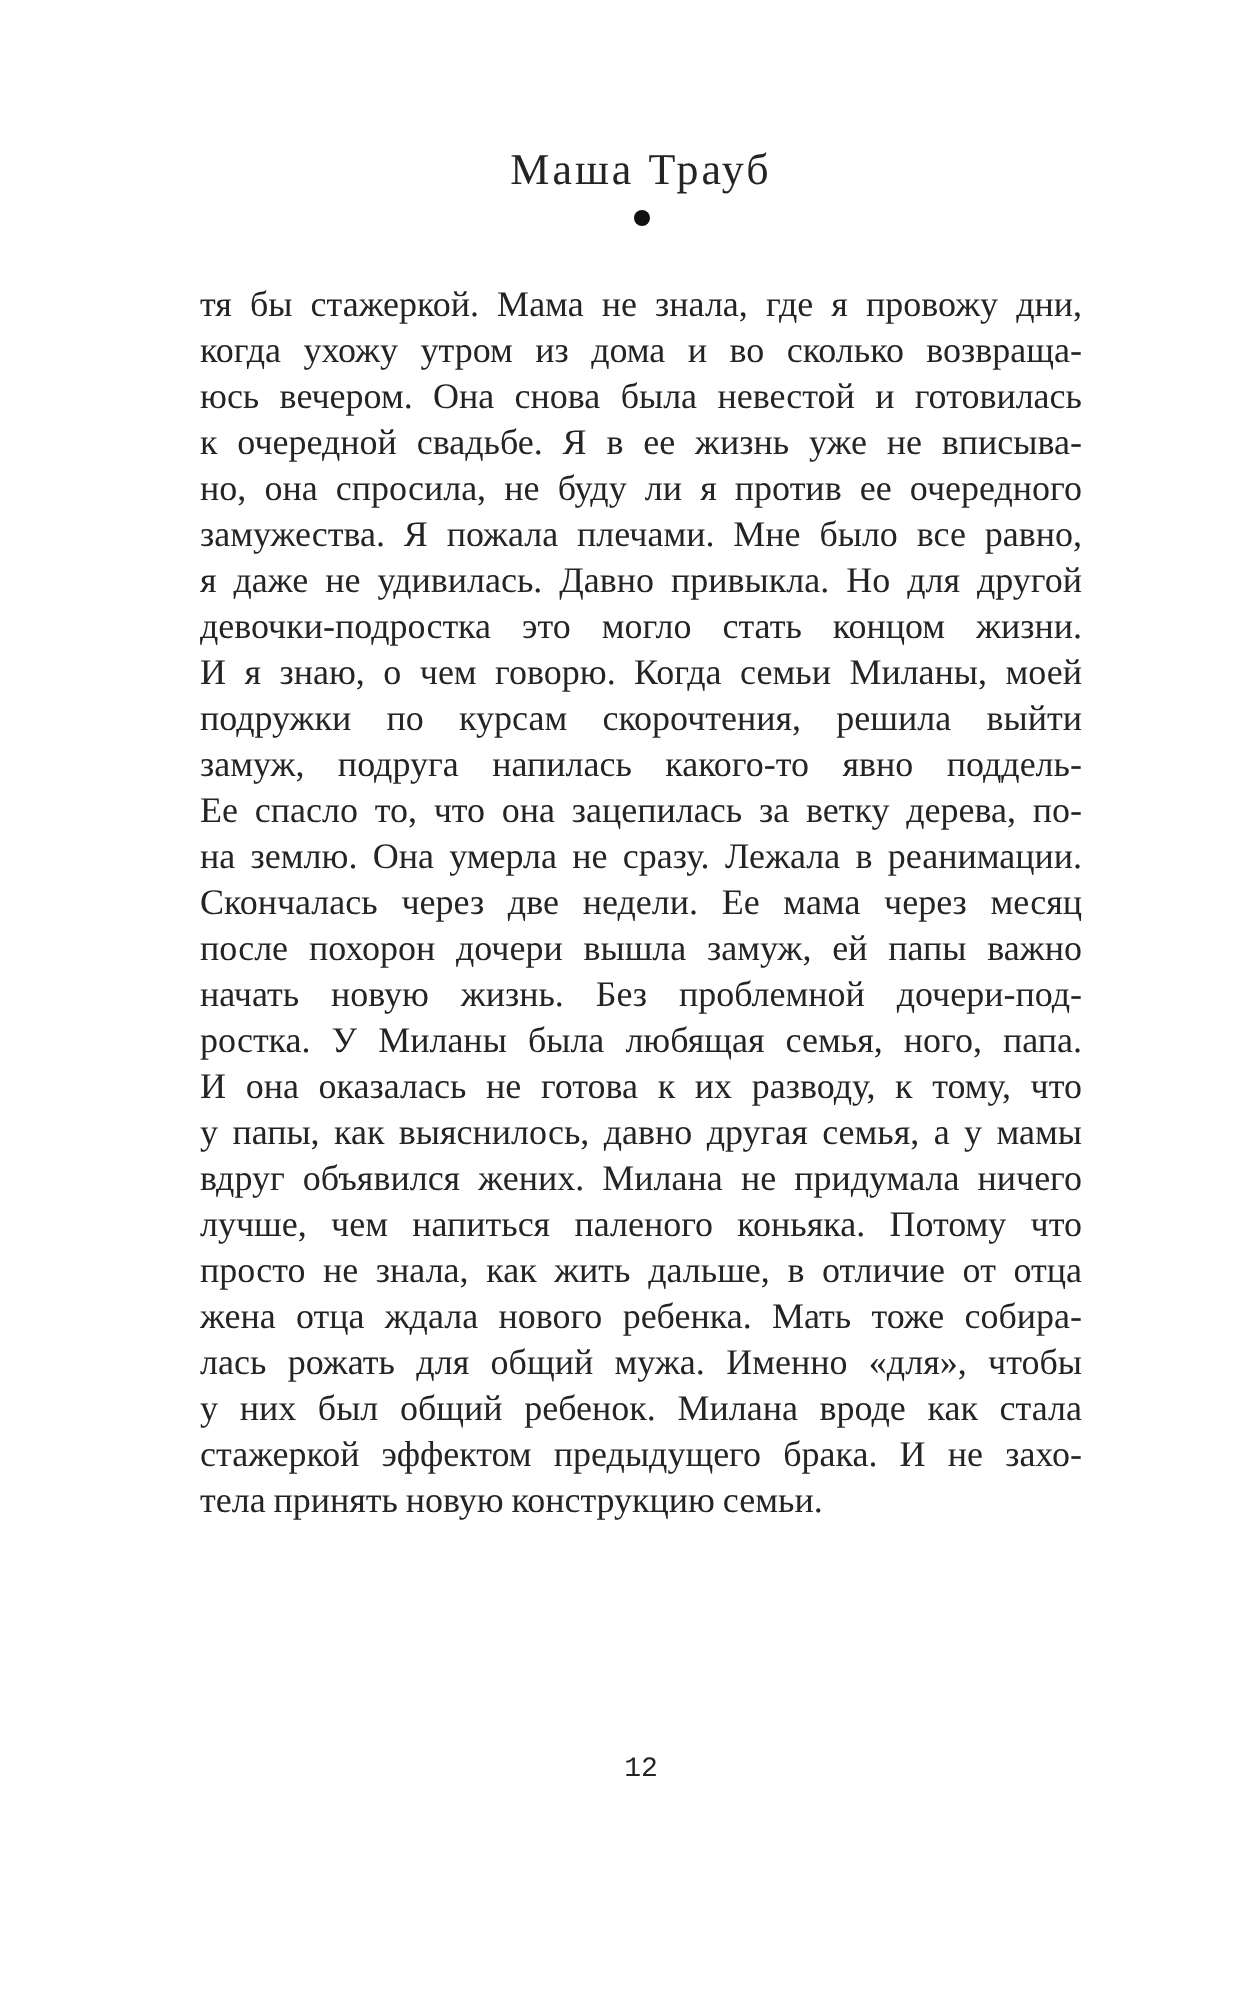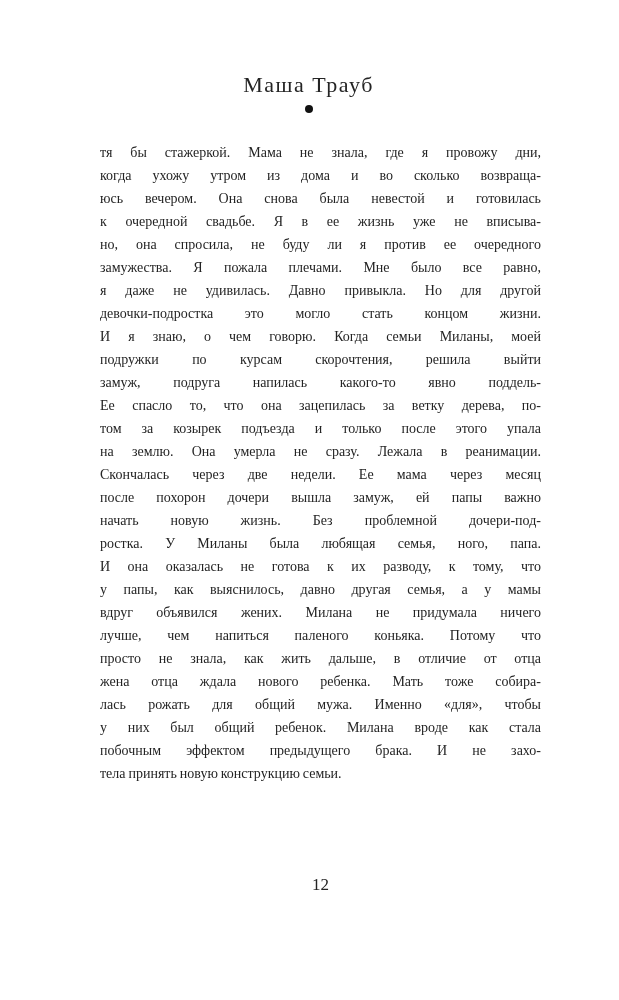--- a/index.html
+++ b/index.html
@@ -20,21 +20,21 @@
   }
   .page {
     position: relative;
     width: 619px;
     height: 1000px;
     background: var(--bg);
   }
   .page-header {
     position: absolute;
     top: 72px;
-    left: 88px;
+    left: 100px;
     width: 441px;
     text-align: center;
   }
   .author-name {
     font-size: 22px;
     line-height: 26px;
     letter-spacing: 1.5px;
     color: var(--ink);
   }
   .separator-dot {
@@ -44,43 +44,44 @@
     background: #111111;
     margin: 7px auto 0 auto;
   }
   .body-text {
     position: absolute;
     top: 141px;
     left: 100px;
     width: 441px;
   }
   .text-line {
-    font-size: 14px;
+    font-size: 18px;
     line-height: 23px;
     height: 23px;
     overflow: hidden;
     word-spacing: -0.6px;
     text-align: justify;
     text-align-last: justify;
     color: var(--ink);
   }
   .text-line.last {
     text-align-last: left;
   }
   .page-footer {
     position: absolute;
     top: 873px;
     left: 100px;
     width: 441px;
     text-align: center;
   }
   .page-number {
-    font-size: 17px;
+    font-size: 14px;
     line-height: 24px;
     color: var(--ink);
+    font-family: Liberation Mono, monospace;
   }
 </style>
 </head>
 <body>
 
 <div class="page">
 
   <div class="page-header">
     <div class="author-name">Маша Трауб</div>
     <div class="separator-dot"></div>
@@ -93,35 +94,34 @@
       <div class="text-line">юсь вечером. Она снова была невестой и готовилась</div>
       <div class="text-line">к очередной свадьбе. Я в ее жизнь уже не вписыва-</div>
       <div class="text-line">но, она спросила, не буду ли я против ее очередного</div>
       <div class="text-line">замужества. Я пожала плечами. Мне было все равно,</div>
       <div class="text-line">я даже не удивилась. Давно привыкла. Но для другой</div>
       <div class="text-line">девочки-подростка это могло стать концом жизни.</div>
       <div class="text-line">И я знаю, о чем говорю. Когда семьи Миланы, моей</div>
       <div class="text-line">подружки по курсам скорочтения, решила выйти</div>
       <div class="text-line">замуж, подруга напилась какого-то явно поддель-</div>
       <div class="text-line">Ее спасло то, что она зацепилась за ветку дерева, по-</div>
-      <div class="text-line">том за козырек подъезда и только после этого упала</div>
       <div class="text-line">на землю. Она умерла не сразу. Лежала в реанимации.</div>
       <div class="text-line">Скончалась через две недели. Ее мама через месяц</div>
       <div class="text-line">после похорон дочери вышла замуж, ей папы важно</div>
       <div class="text-line">начать новую жизнь. Без проблемной дочери-под-</div>
       <div class="text-line">ростка. У Миланы была любящая семья, ного, папа.</div>
       <div class="text-line">И она оказалась не готова к их разводу, к тому, что</div>
       <div class="text-line">у папы, как выяснилось, давно другая семья, а у мамы</div>
       <div class="text-line">вдруг объявился жених. Милана не придумала ничего</div>
       <div class="text-line">лучше, чем напиться паленого коньяка. Потому что</div>
       <div class="text-line">просто не знала, как жить дальше, в отличие от отца</div>
       <div class="text-line">жена отца ждала нового ребенка. Мать тоже собира-</div>
       <div class="text-line">лась рожать для общий мужа. Именно «для», чтобы</div>
       <div class="text-line">у них был общий ребенок. Милана вроде как стала</div>
-      <div class="text-line">побочным эффектом предыдущего брака. И не захо-</div>
+      <div class="text-line">стажеркой эффектом предыдущего брака. И не захо-</div>
       <div class="text-line last">тела принять новую конструкцию семьи.</div>
     </div>
 
   <div class="page-footer">
     <div class="page-number">12</div>
   </div>
 
 </div>
 
 </body></html>

